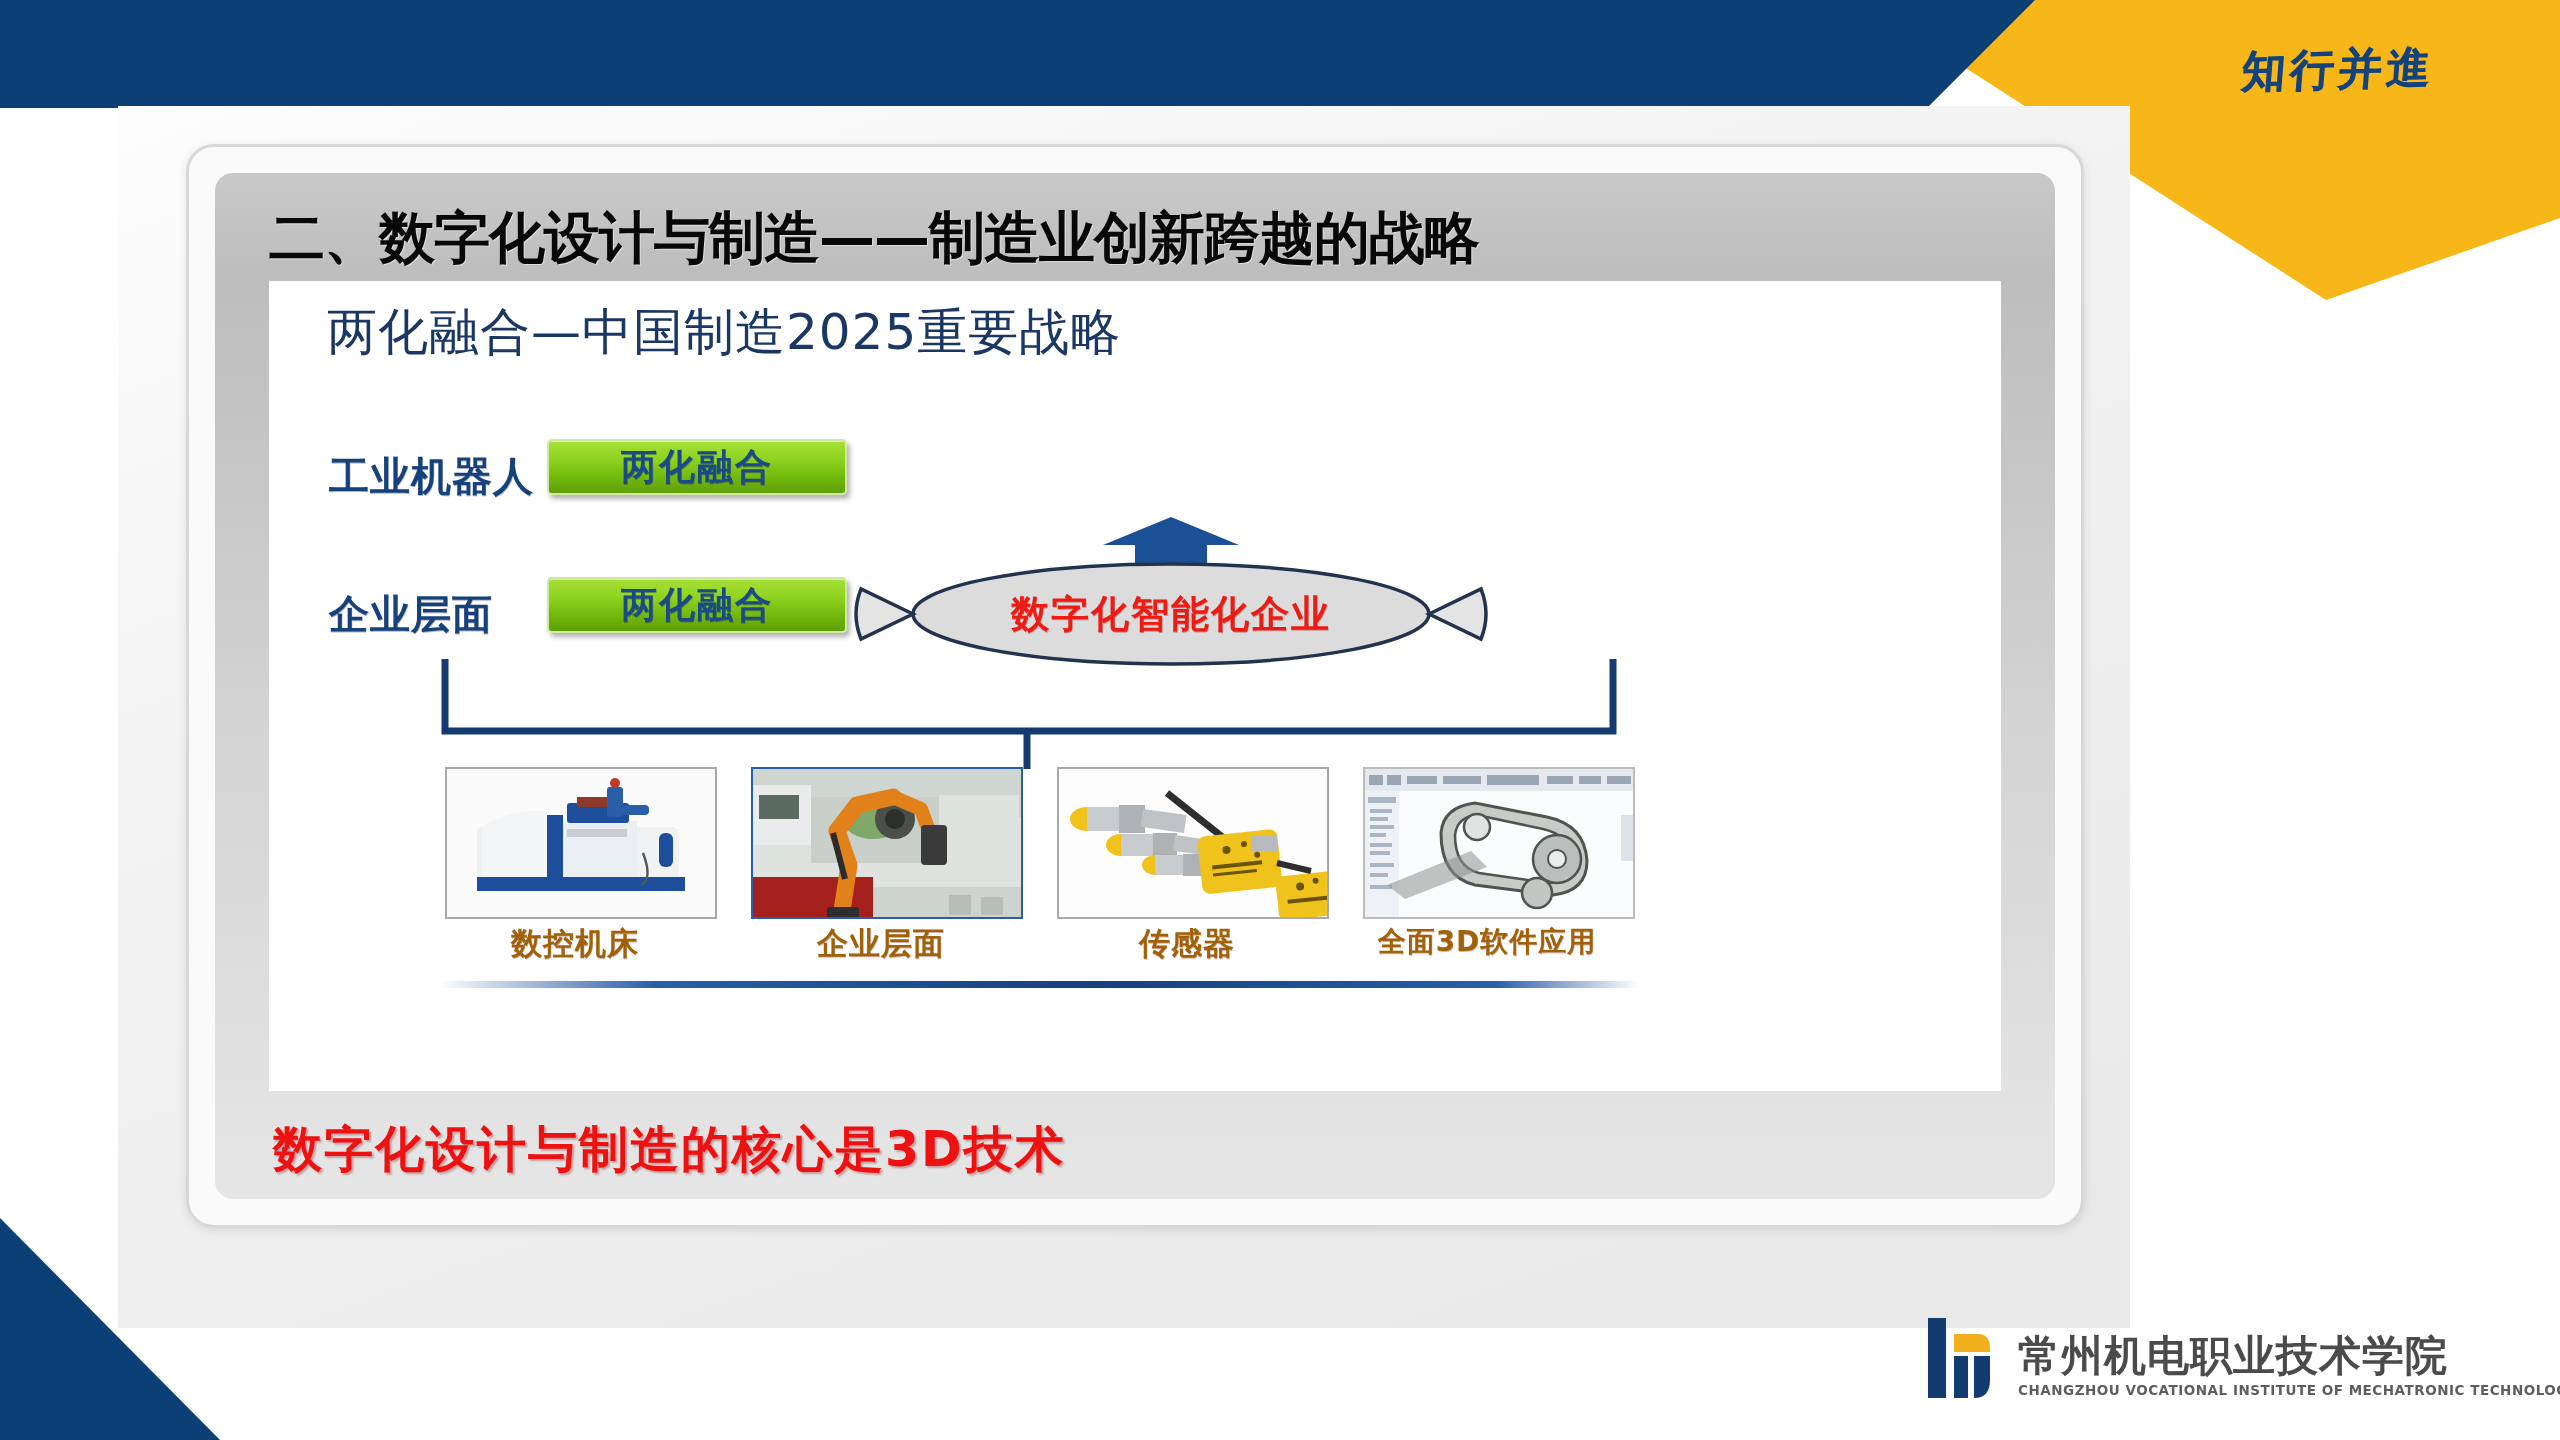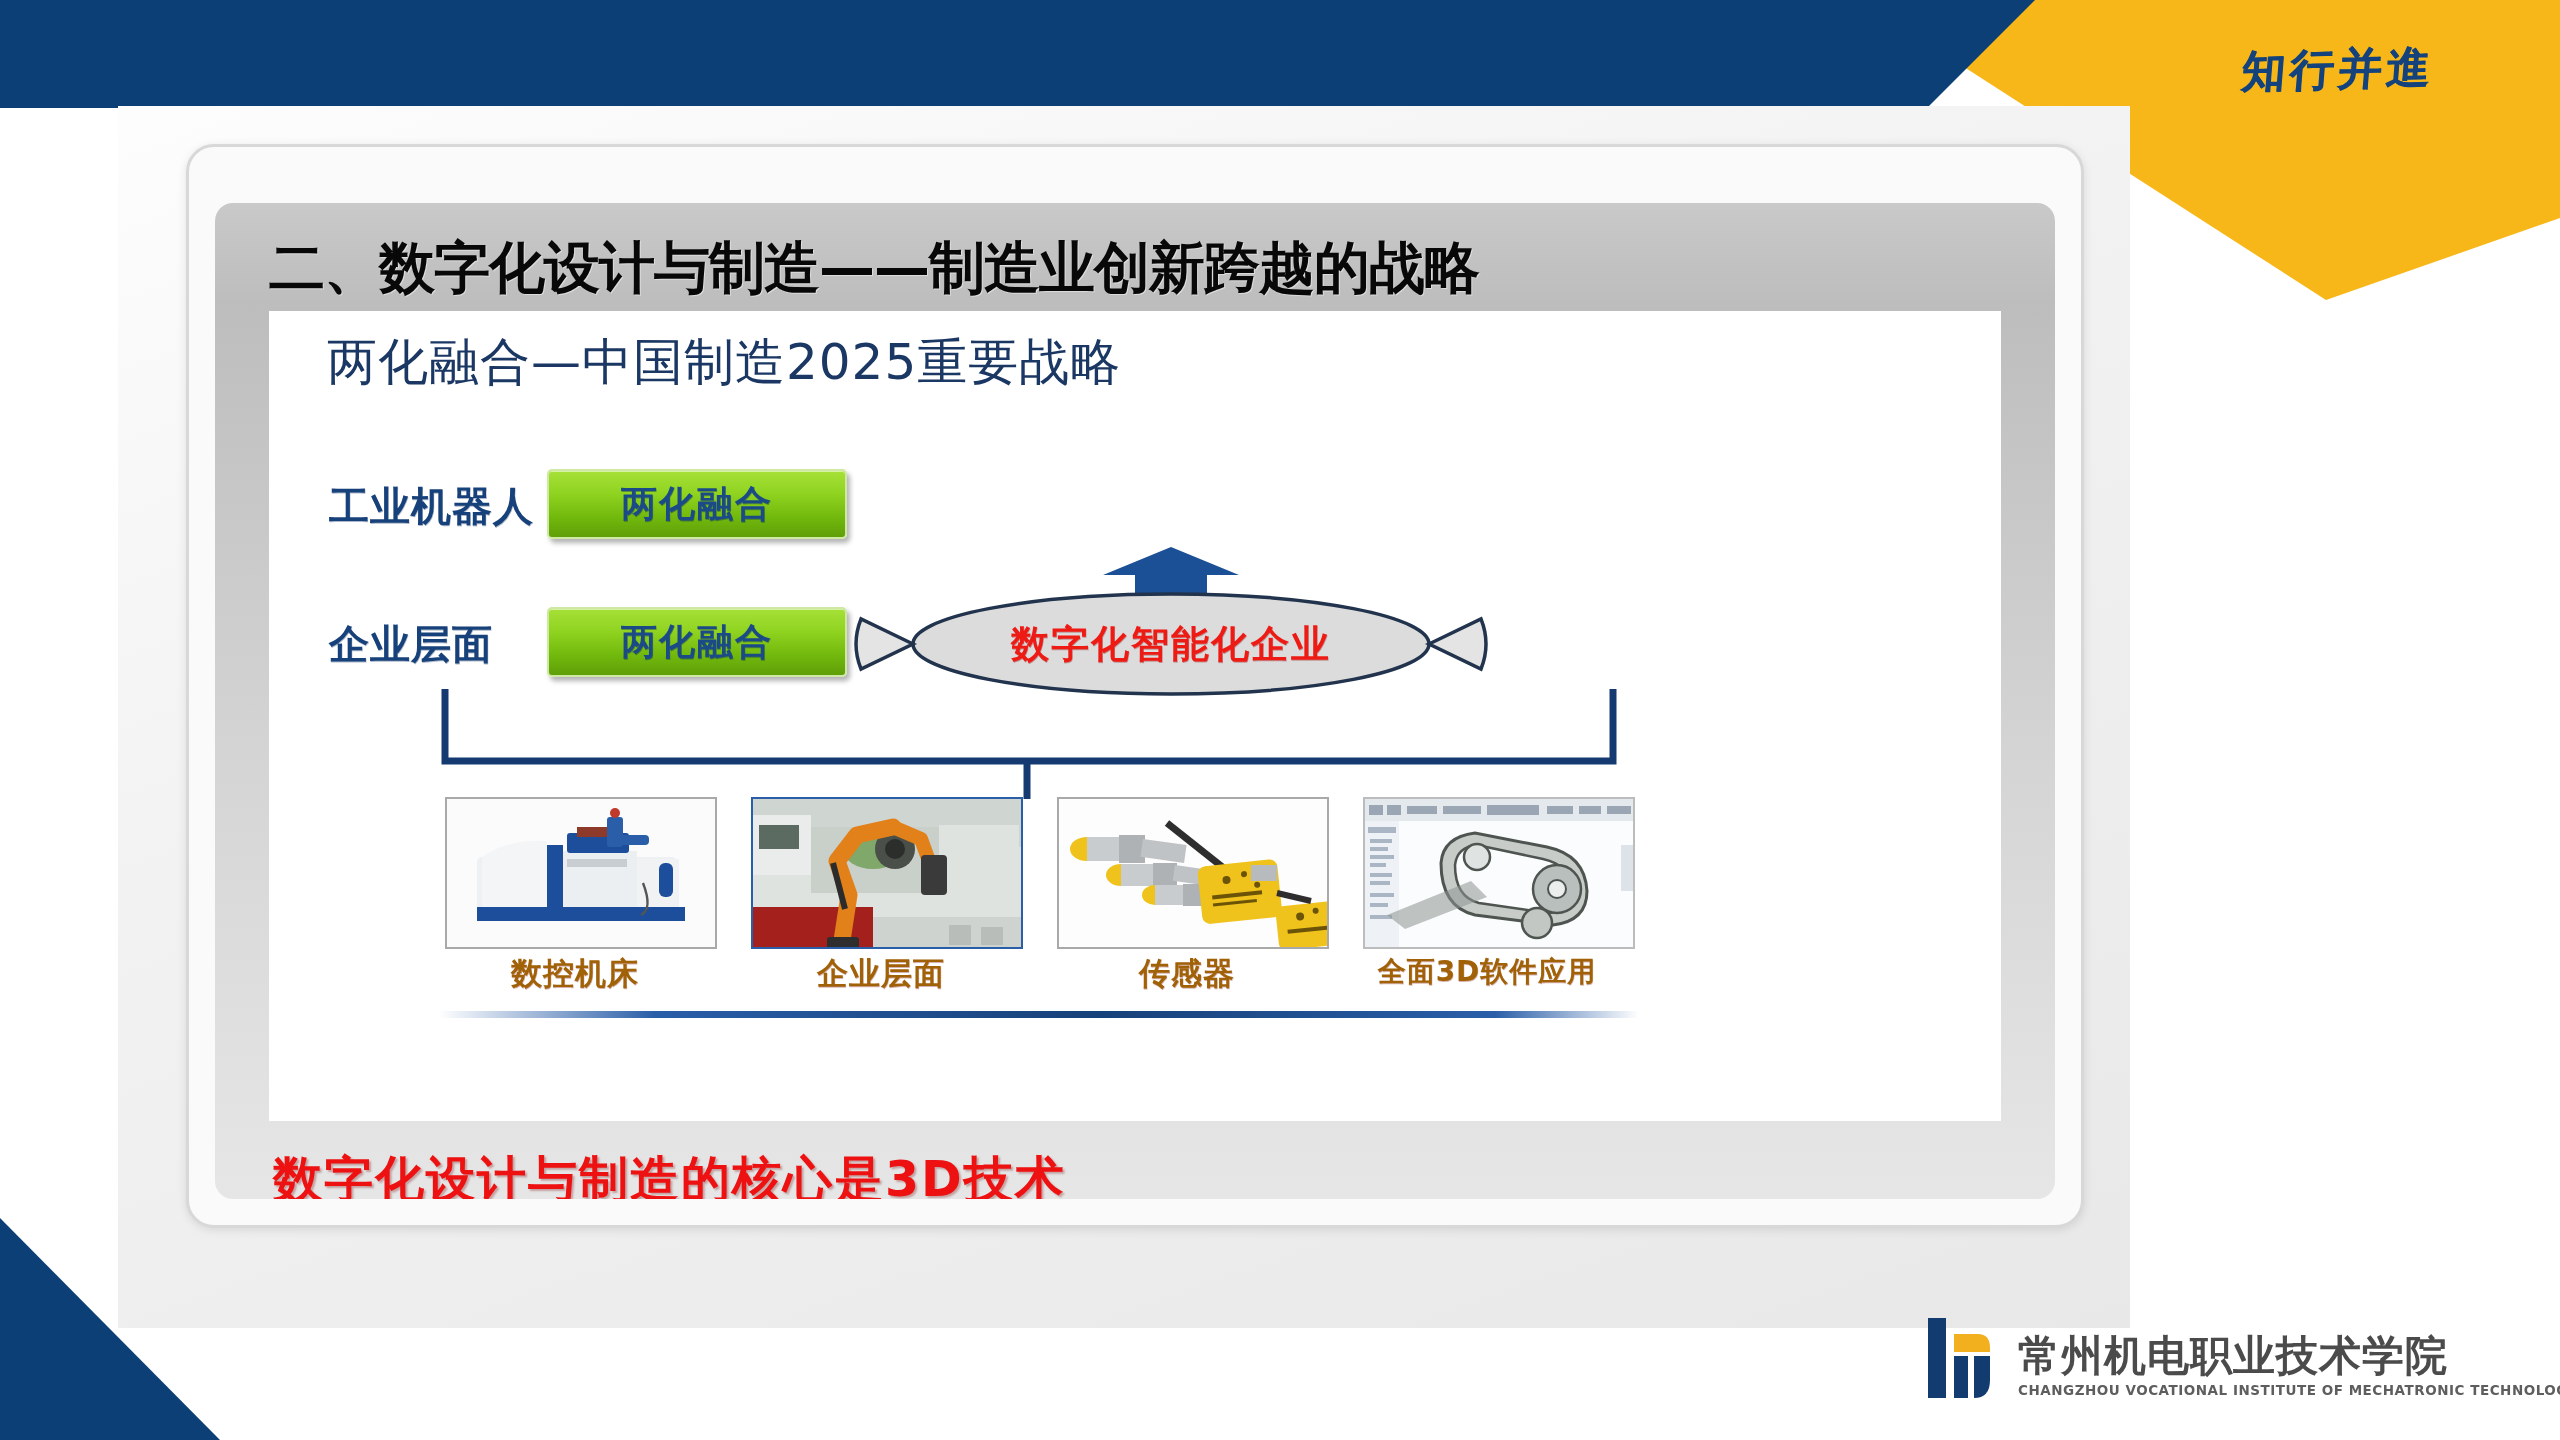--- a/index.html
+++ b/index.html
@@ -41,21 +41,20 @@
   .card-mid {
     position:absolute; left:68px; top:38px; right:46px; bottom:100px;
     background:#fafafa; border:3px solid #d8d8d8; border-radius:28px;
     box-shadow:0 2px 10px rgba(0,0,0,.10);
   }
   .card-inner {
     position:absolute; left:26px; top:26px; right:26px; bottom:26px;
     background:linear-gradient(180deg,#c9c9c9 0%, #bdbdbd 10%, #d4d4d4 55%, #e6e6e6 100%);
     border-radius:18px;
     overflow:hidden;
-    margin-top:30px;
   }
 
   
   .slide-title {
     position:absolute; left:54px; top:28px; right:20px;
     font-size:56px; font-weight:900; color:#080808;
     letter-spacing:-1px; white-space:nowrap;
     font-family:"DejaVu Sans","Liberation Sans",sans-serif;
     text-shadow:1px 1px 0 rgba(255,255,255,.45);
   }
@@ -76,21 +75,21 @@
   .level-label {
     position:absolute; font-size:40px; font-weight:800; color:#17417a;
     letter-spacing:1px; white-space:nowrap;
     text-shadow:0.5px 0.5px 0 rgba(20,50,100,.35);
   }
   .level-1 { left:60px; top:168px; }
   .level-2 { left:60px; top:306px; }
 
   
   .green-btn {
-    position:absolute; width:300px; height:70px; border-radius:5px;
+    position:absolute; width:300px; height:56px; border-radius:5px;
     background:linear-gradient(180deg,#a6e037 0%, #8fd320 35%, #72b90d 70%, #5f9f08 100%);
     border:2px solid #cfe8a3;
     box-shadow:3px 4px 5px rgba(0,0,0,.30), inset 0 1px 0 rgba(255,255,255,.55);
     display:flex; align-items:center; justify-content:center;
   }
   .green-btn span {
     font-size:36px; font-weight:900; color:#1b4b86; letter-spacing:2px;
     text-shadow:0.5px 0.5px 0 rgba(10,40,90,.4);
   }
   .gbtn-1 { left:278px; top:158px; }

